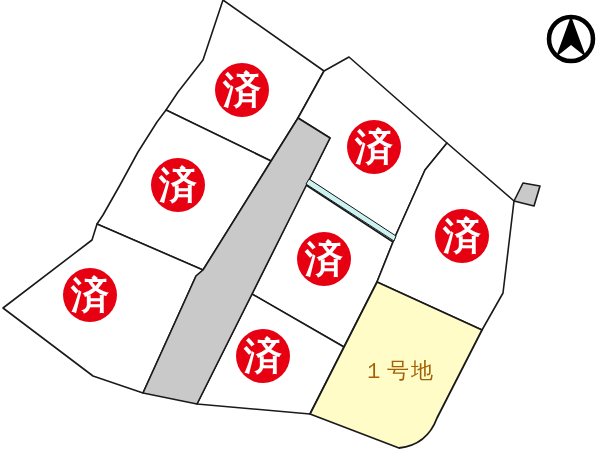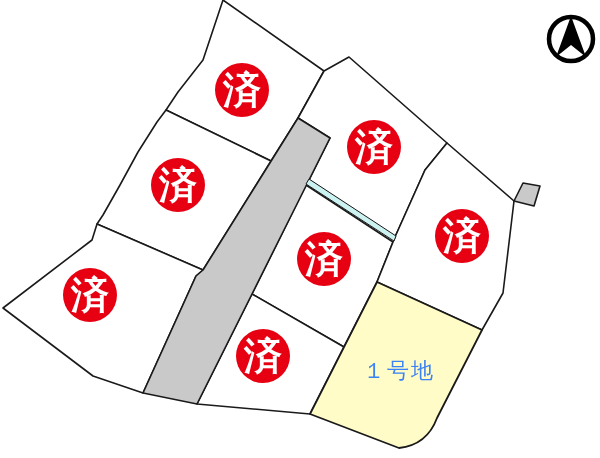--- a/index.html
+++ b/index.html
@@ -23,21 +23,21 @@
   .compass-needle{fill:#000000;stroke:none;}
   .badge{
     position:absolute;width:54px;height:54px;border-radius:50%;
     background:var(--sold);color:#ffffff;
     display:flex;align-items:center;justify-content:center;
     font-size:38px;font-weight:bold;line-height:1;
     transform:translate(-50%,-50%);user-select:none;
   }
   .lot-label{
     position:absolute;transform:translate(-50%,-50%);
-    color:#3b82f6;font-size:22px;letter-spacing:2px;white-space:nowrap;
+    color:#a16207;font-size:22px;letter-spacing:2px;white-space:nowrap;
     font-weight:500;user-select:none;
   }
 </style>
 </head>
 <body>
 
 <div class="stage">
 
   <svg width="600" height="458" viewBox="0 0 600 458">
 

